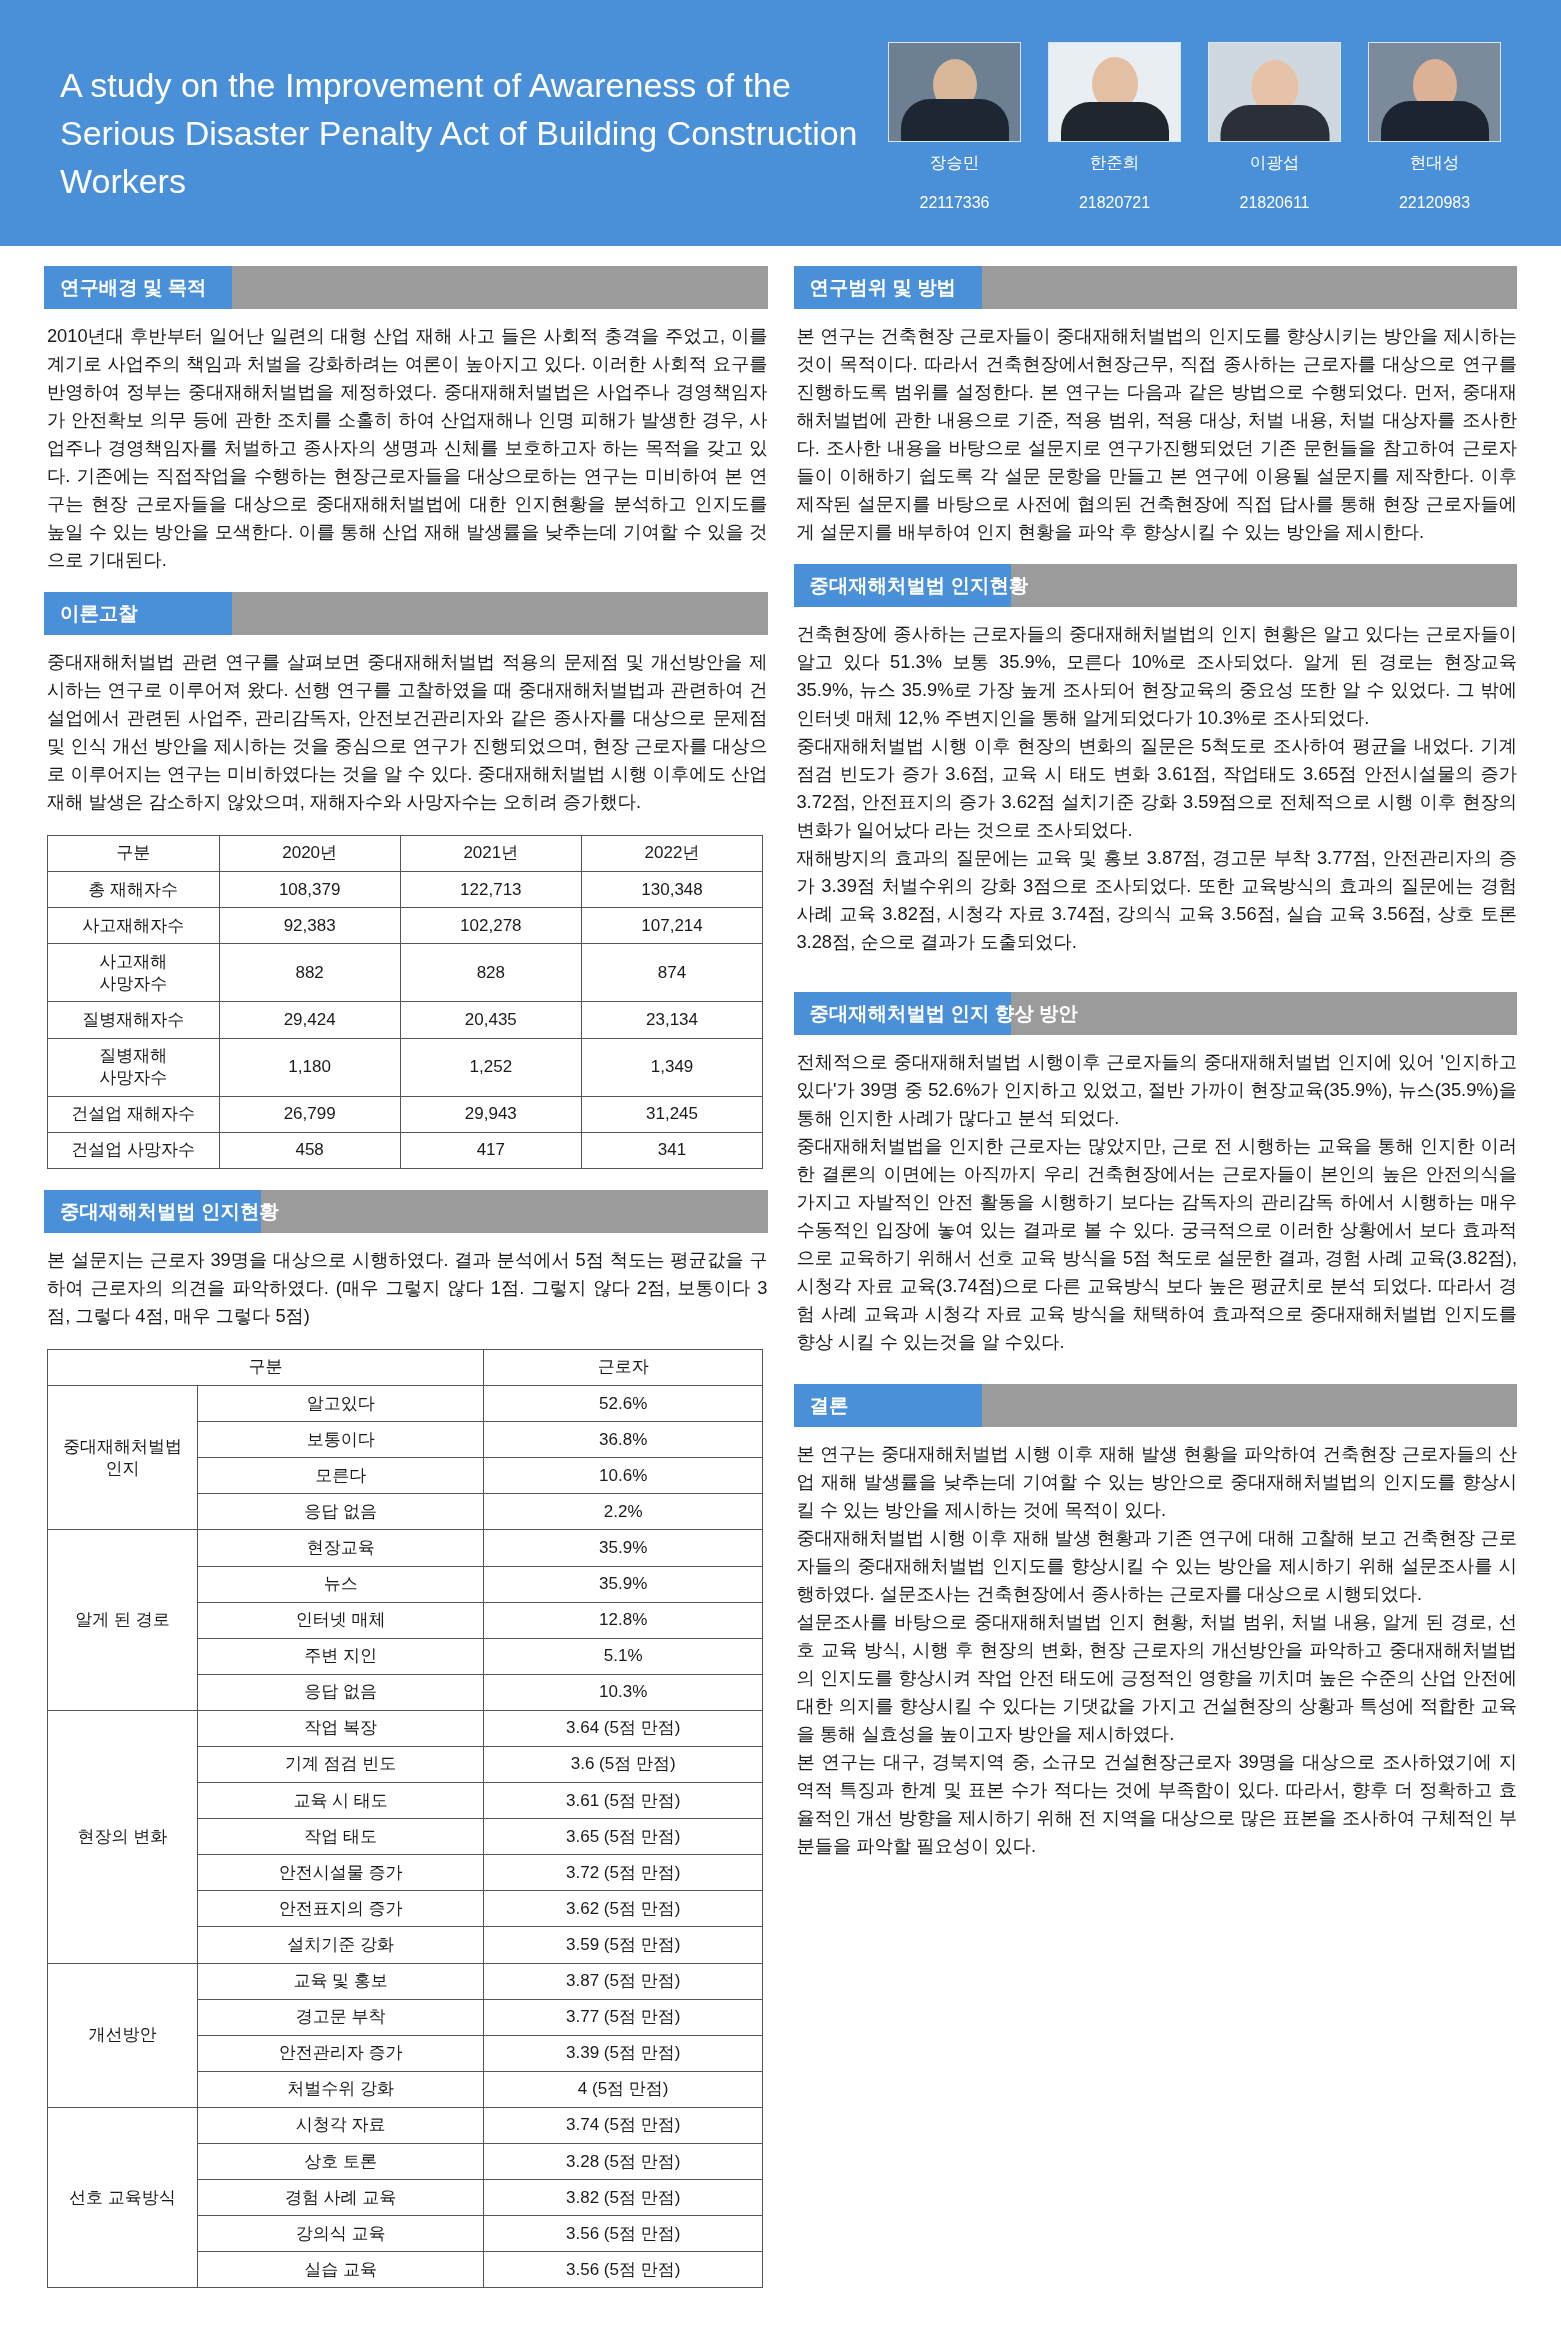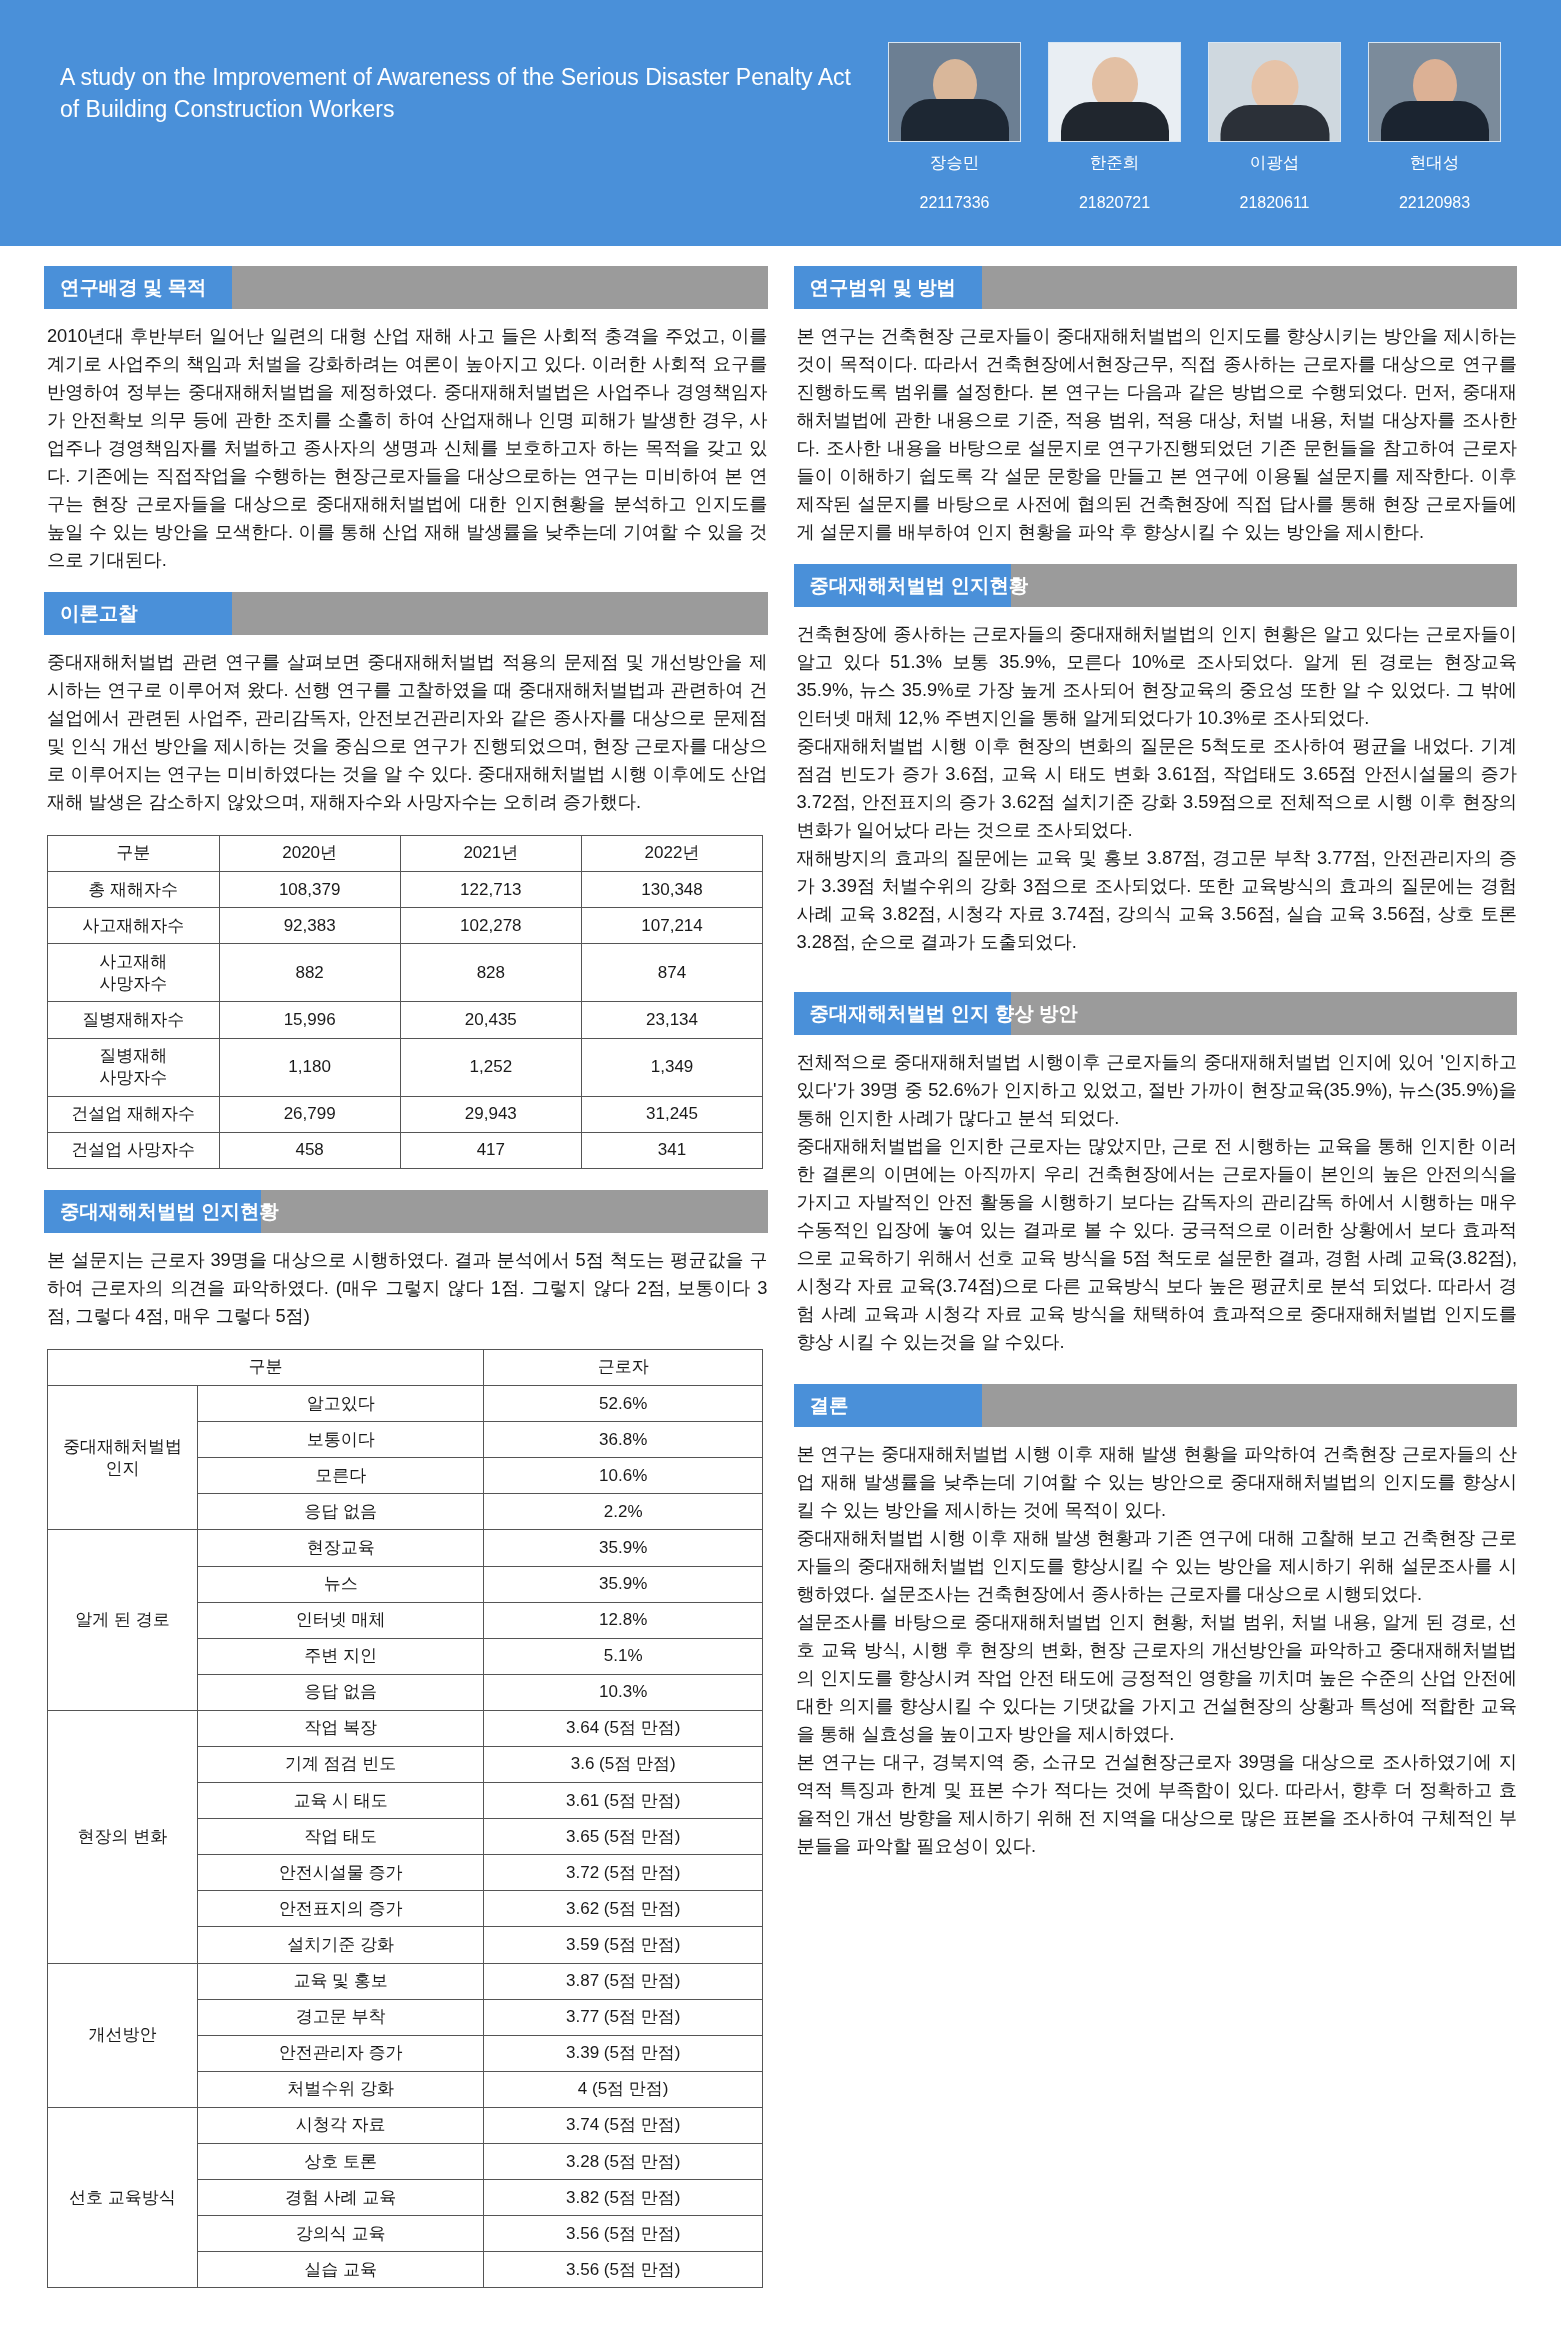--- a/index.html
+++ b/index.html
@@ -30,21 +30,21 @@
     justify-content: space-between;
   }
   .header-left { padding-top: 18.6px; }
   .poster-title {
     font-size: 40px;
     font-weight: bold;
     letter-spacing: -0.7px;
     margin: 0 0 33px 16px;
   }
   .poster-subtitle {
-    font-size: 23px;
+    font-size: 34px;
     line-height: 1.42;
     margin: 0 0 0 16px;
     font-weight: normal;
     max-width: 803px;
   }
   .authors {
     display: flex;
     gap: 27px;
     padding-right: 16px;
   }
@@ -223,21 +223,21 @@
             </tr>
             <tr>
               <td style="white-space: pre-line;">사고재해
 사망자수</td>
               <td style="white-space: pre-line;">882</td>
               <td style="white-space: pre-line;">828</td>
               <td style="white-space: pre-line;">874</td>
             </tr>
             <tr>
               <td style="white-space: pre-line;">질병재해자수</td>
-              <td style="white-space: pre-line;">15,996</td>
+              <td style="white-space: pre-line;">29,424</td>
               <td style="white-space: pre-line;">20,435</td>
               <td style="white-space: pre-line;">23,134</td>
             </tr>
             <tr>
               <td style="white-space: pre-line;">질병재해
 사망자수</td>
               <td style="white-space: pre-line;">1,180</td>
               <td style="white-space: pre-line;">1,252</td>
               <td style="white-space: pre-line;">1,349</td>
             </tr>

